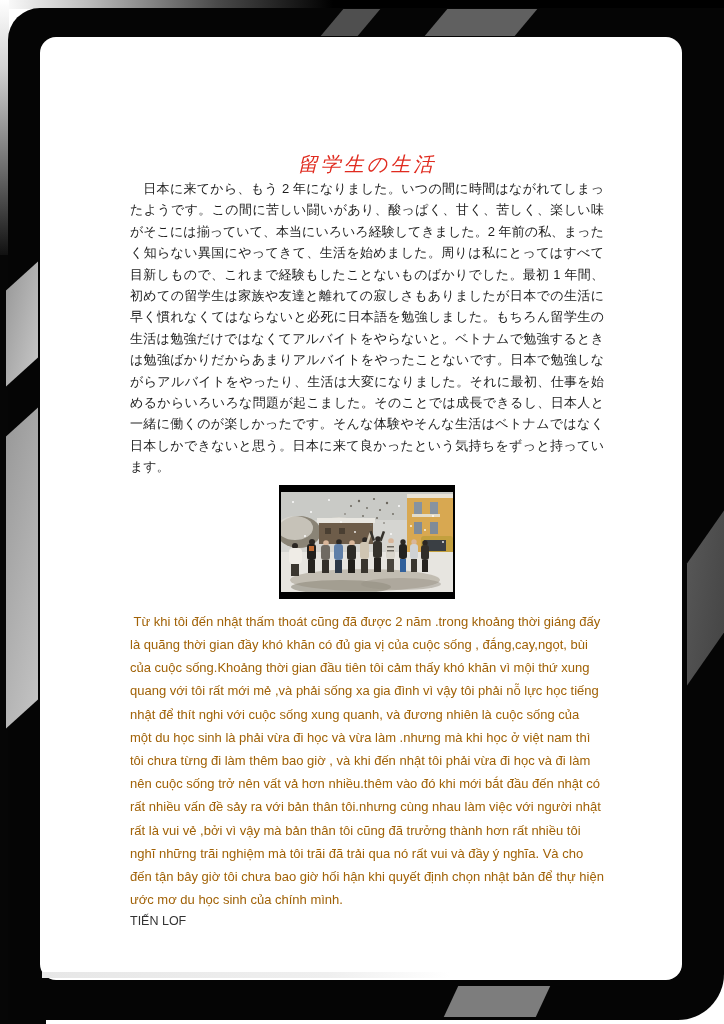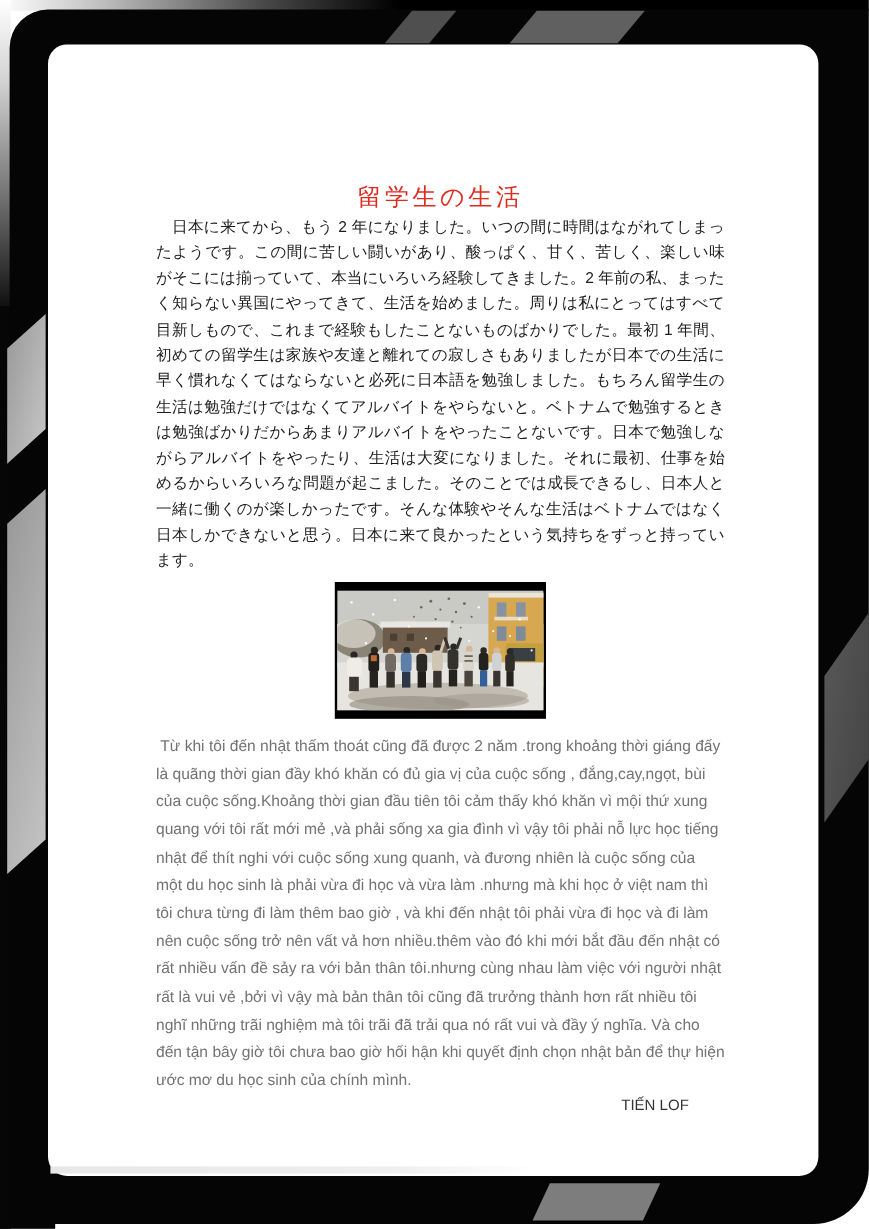--- a/index.html
+++ b/index.html
@@ -34,32 +34,32 @@
   .stripe-bottom{left:451px;top:986px;width:92px;height:31px;transform:skewX(-25deg);background:#7d7d7d;}
 
   
   .screen{left:40px;top:37px;width:642px;height:943px;background:#ffffff;border-radius:16px;}
   .page-shade{position:absolute;left:2px;bottom:2px;width:408px;height:6px;
     background:linear-gradient(to right,#e7e7e7 0%,#efefef 70%,rgba(255,255,255,0) 100%);}
 
   .content{position:absolute;left:90px;right:78px;top:0;}
 
   .jp-title{margin-top:114px;text-align:center;color:#e02b1f;
-    font-size:20px;letter-spacing:3px;font-weight:400;}
+    font-size:20px;letter-spacing:3px;font-weight:400;font-style:italic;}
   .jp-body{font-size:13px;line-height:21.4px;color:#1d1d1d;
     text-align:justify;text-justify:inter-ideograph;}
 
   .photo{margin:7px auto 0;width:176px;height:114px;background:#000;
     padding:0;position:relative;}
   .photo svg{position:absolute;left:2px;top:7px;}
 
   .vn-title{margin-top:21px;text-align:center;color:#e02b1f;
     font-size:22px;letter-spacing:.5px;font-weight:400;}
-  .vn-body{margin-top:11px;font-size:13px;line-height:23.2px;color:#737373;text-align:left;}
-  .signature{margin-top:3px;padding-right:30px;text-align:right;font-size:12.5px;color:#333;}
+  .vn-body{margin-top:11px;font-size:13px;line-height:23.2px;color:#a16207;text-align:left;}
+  .signature{margin-top:3px;padding-right:30px;text-align:left;font-size:12.5px;color:#333;}
 </style>
 </head>
 <body>
 
 <div class="abs top-strip"></div>
 <div class="abs left-sliver"></div>
 <div class="abs left-backdrop"></div>
 <div class="abs bl-patch"></div>
 
 <div class="abs tablet-frame"></div>

